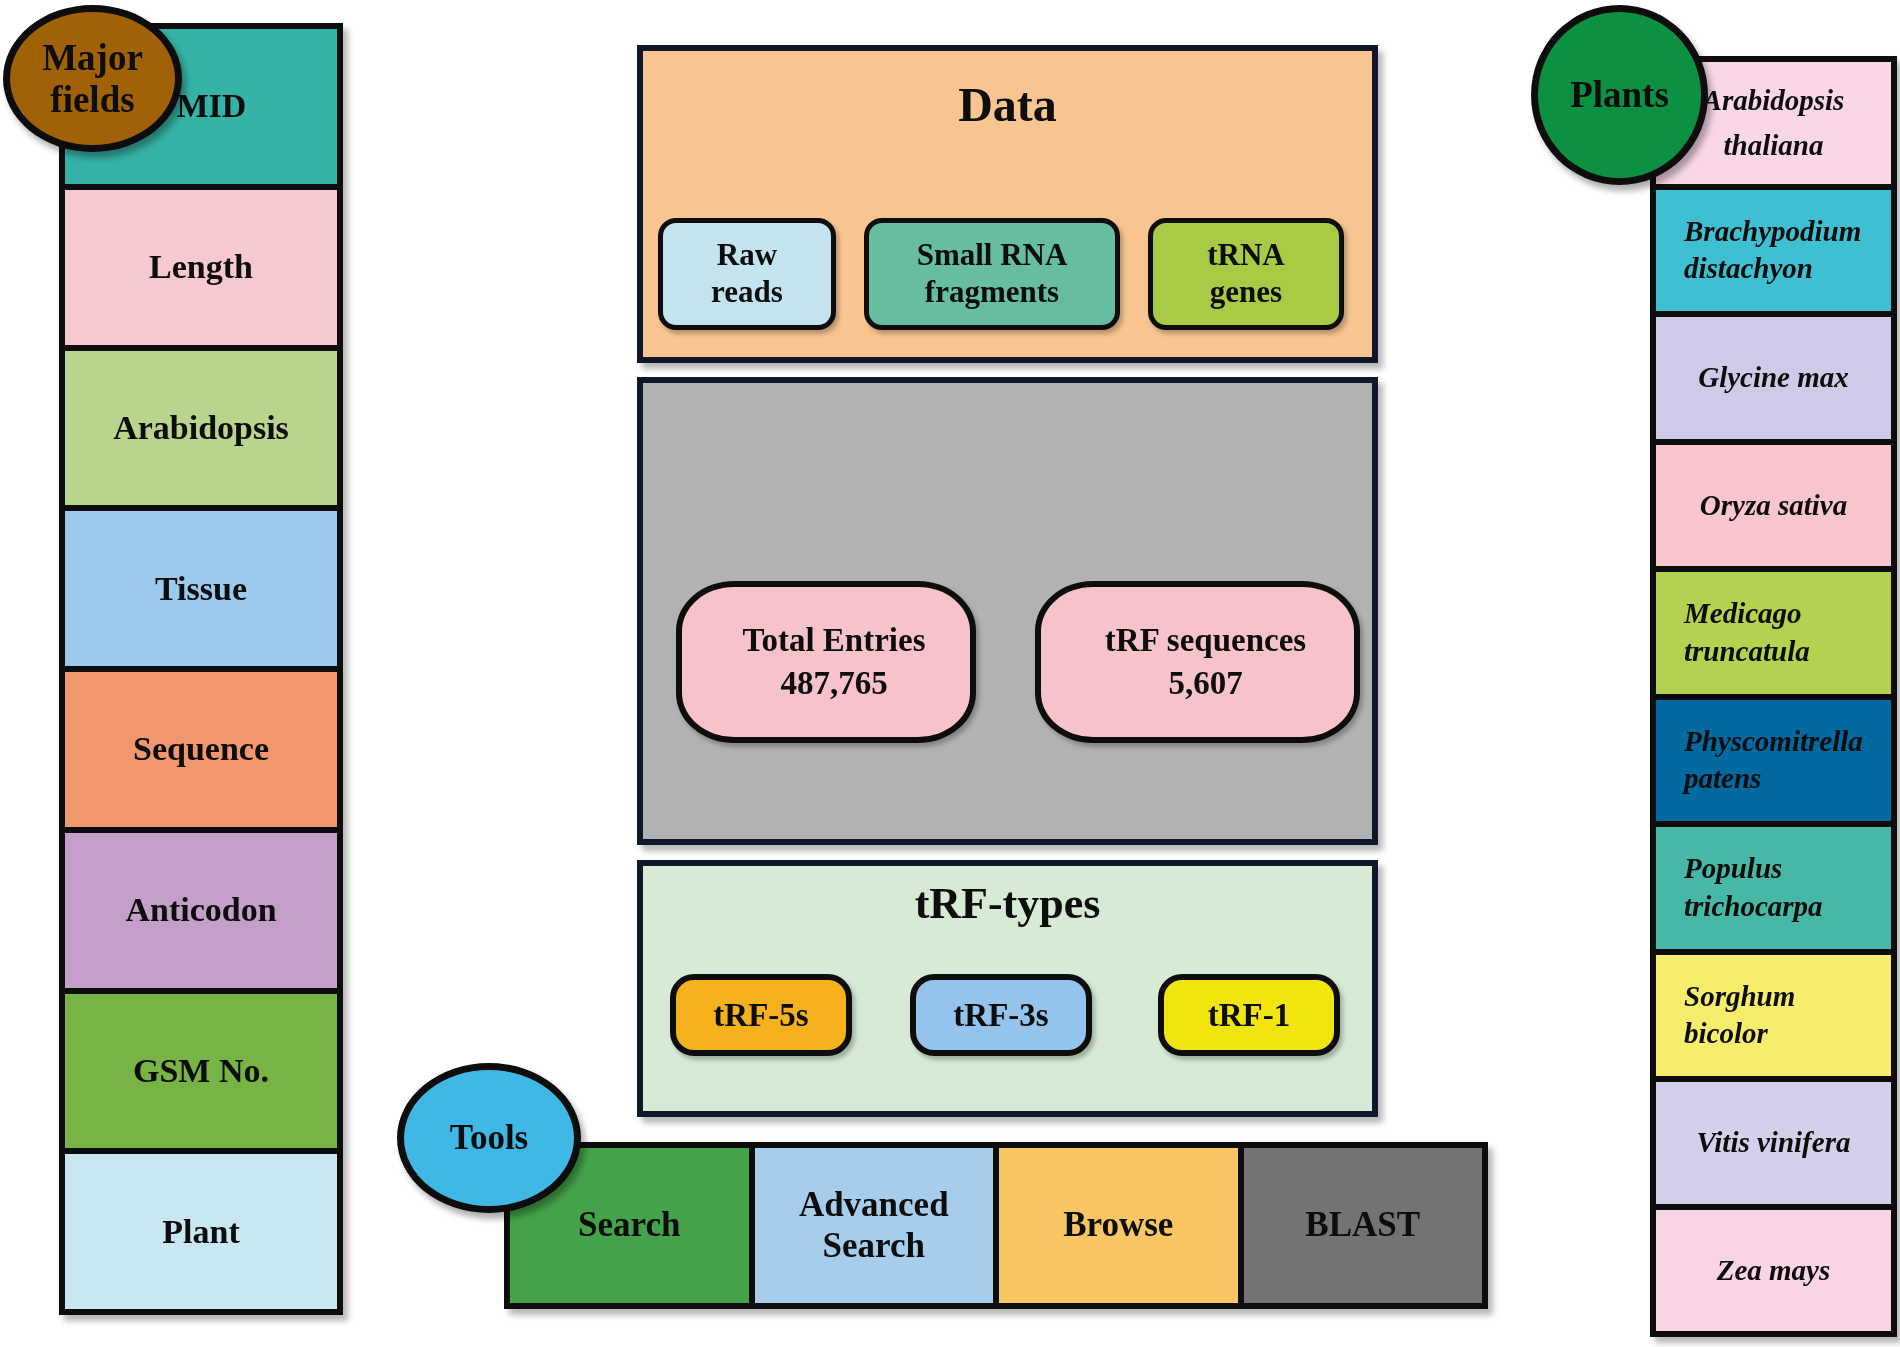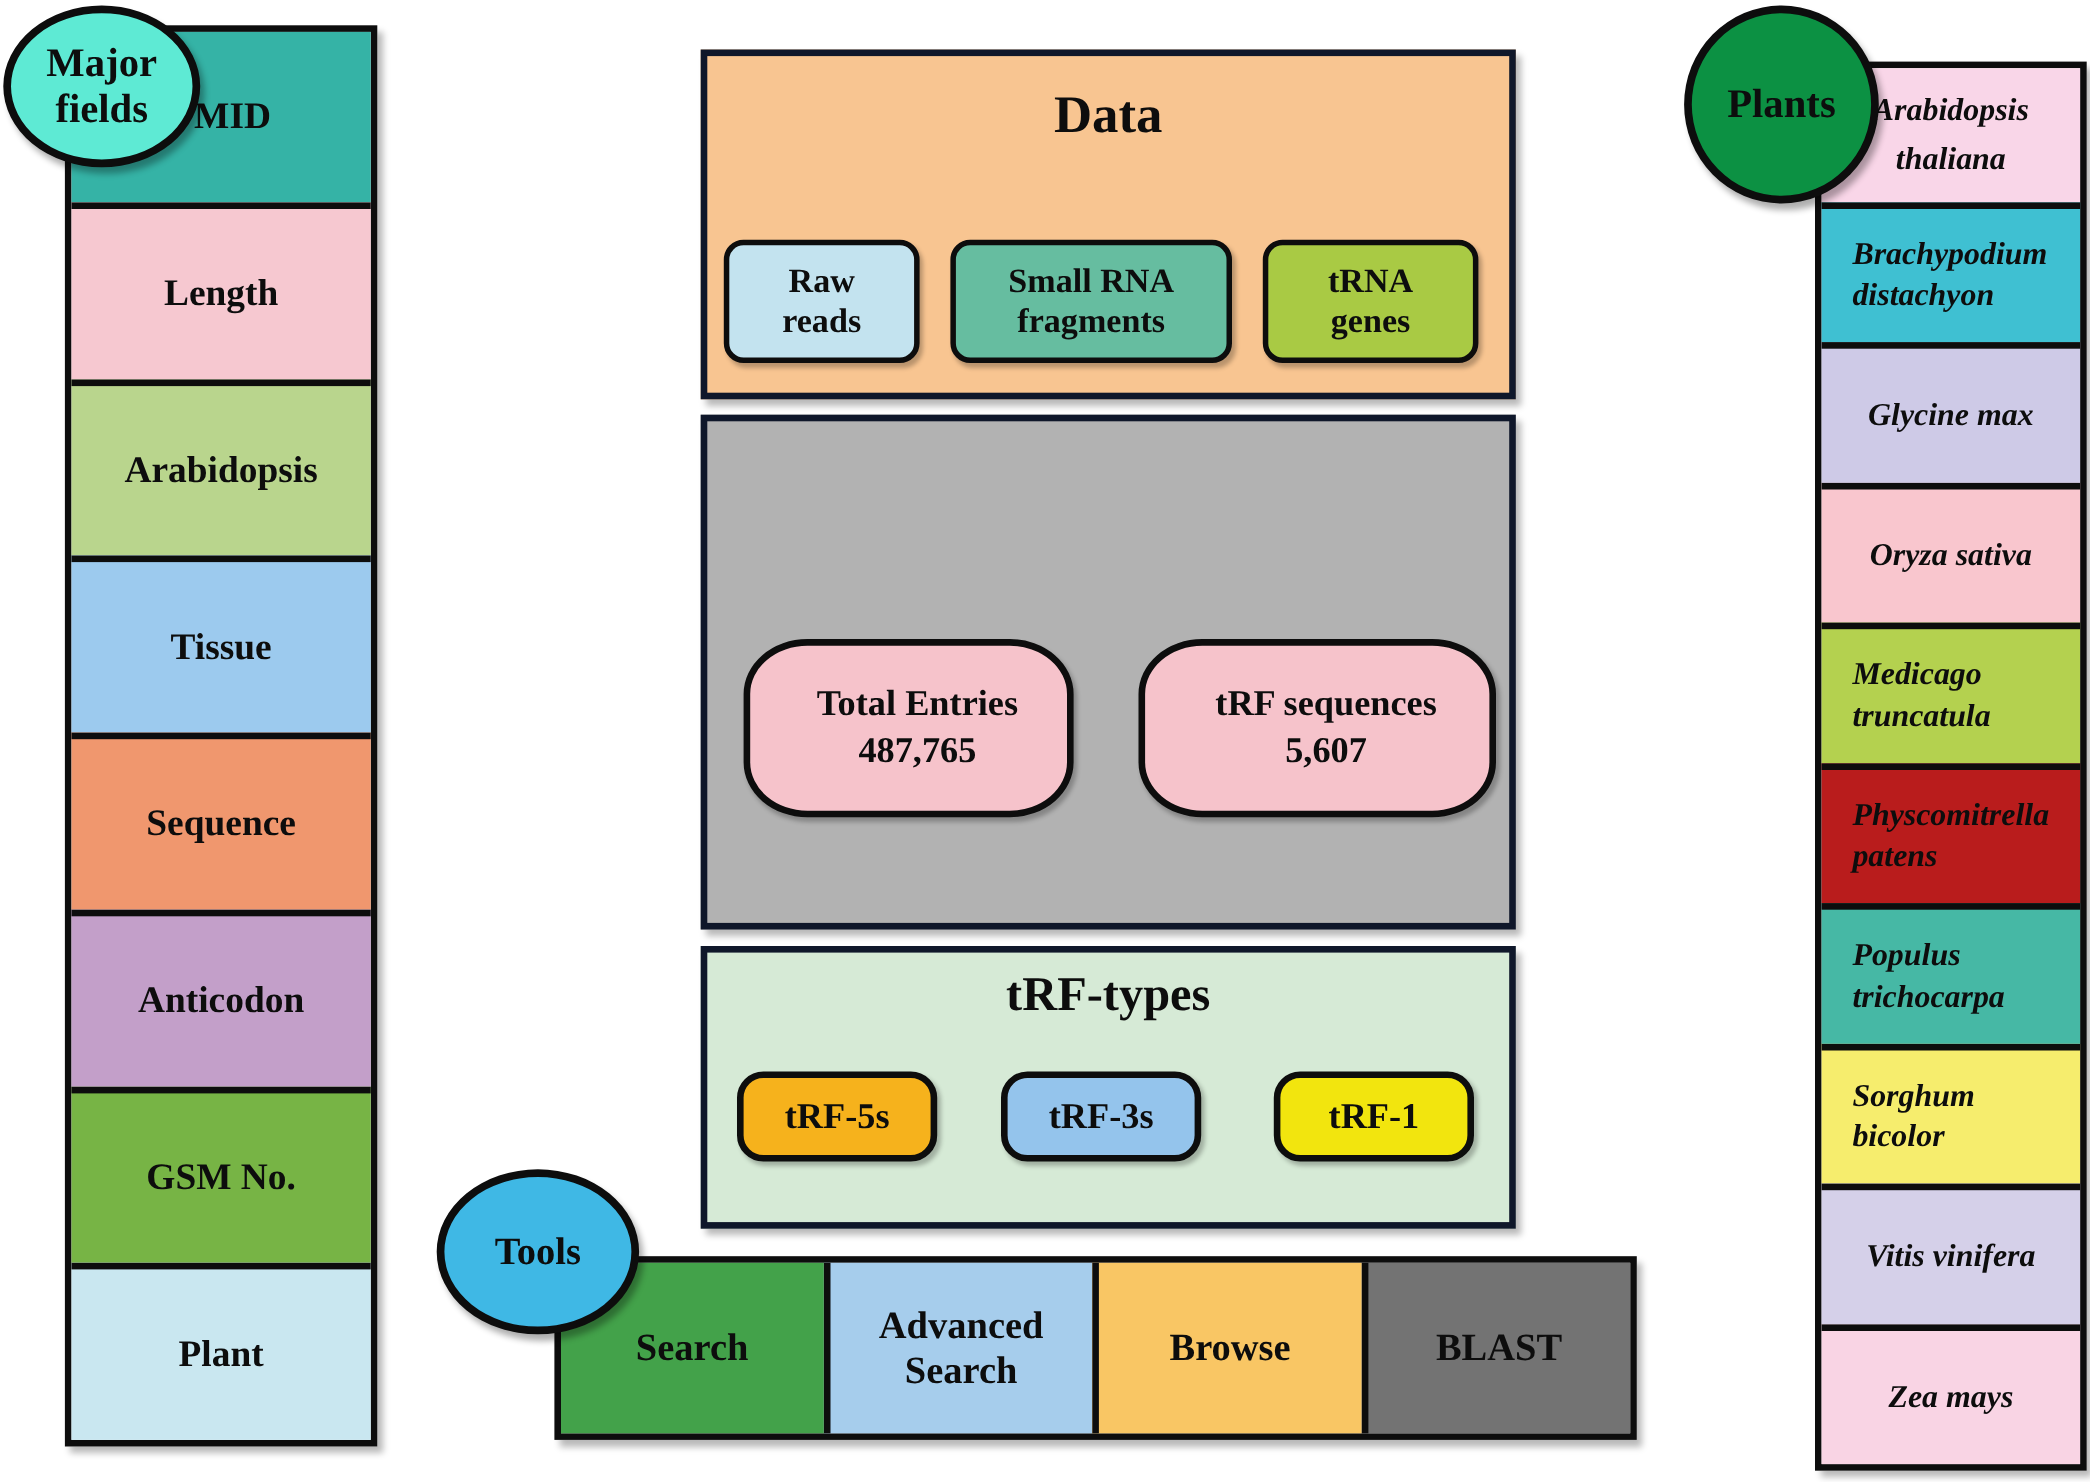--- a/index.html
+++ b/index.html
@@ -113,21 +113,21 @@
 <div class="stack major-col">
   <div class="cell" style="background-color: rgb(53, 179, 166);">PMID</div>
   <div class="cell" style="background-color: rgb(246, 200, 208);">Length</div>
   <div class="cell" style="background-color: rgb(185, 213, 141);">Arabidopsis</div>
   <div class="cell" style="background-color: rgb(156, 202, 238);">Tissue</div>
   <div class="cell" style="background-color: rgb(240, 151, 110);">Sequence</div>
   <div class="cell" style="background-color: rgb(195, 159, 201);">Anticodon</div>
   <div class="cell" style="background-color: rgb(119, 180, 69);">GSM No.</div>
   <div class="cell" style="background-color: rgb(201, 231, 240);">Plant</div>
 </div>
-<div class="badge major-badge" style="background-color: #5eead4;">Major
+<div class="badge major-badge" style="background-color: #a16207;">Major
 fields</div>
 
 <div class="bigbox data-box" style="background-color: rgb(248, 197, 145);">
   <div class="title">Data</div>
   <div class="mini mini-raw" style="background-color: rgb(195, 227, 239);">Raw
 reads</div>
   <div class="mini mini-small" style="background-color: rgb(102, 189, 160);">Small RNA
 fragments</div>
   <div class="mini mini-trna" style="background-color: rgb(169, 202, 68);">tRNA
 genes</div>
@@ -162,21 +162,21 @@
 
 <div class="stack plants-col">
   <div class="cell" style="background-color: rgb(249, 214, 232);">Arabidopsis
 thaliana</div>
   <div class="cell ta-left" style="background-color: rgb(63, 192, 210);">Brachypodium
 distachyon</div>
   <div class="cell" style="background-color: rgb(206, 202, 231);">Glycine max</div>
   <div class="cell" style="background-color: rgb(249, 198, 206);">Oryza sativa</div>
   <div class="cell ta-left" style="background-color: rgb(180, 209, 79);">Medicago
 truncatula</div>
-  <div class="cell ta-left" style="background-color: #b91c1c;">Physcomitrella
+  <div class="cell ta-left" style="background-color: #0369a1;">Physcomitrella
 patens</div>
   <div class="cell ta-left" style="background-color: rgb(70, 184, 165);">Populus
 trichocarpa</div>
   <div class="cell ta-left" style="background-color: rgb(246, 237, 109);">Sorghum
 bicolor</div>
   <div class="cell" style="background-color: rgb(213, 208, 233);">Vitis vinifera</div>
   <div class="cell" style="background-color: rgb(249, 212, 228);">Zea mays</div>
 </div>
 <div class="badge plants-badge" style="background-color: rgb(12, 145, 67);">Plants</div>
 

